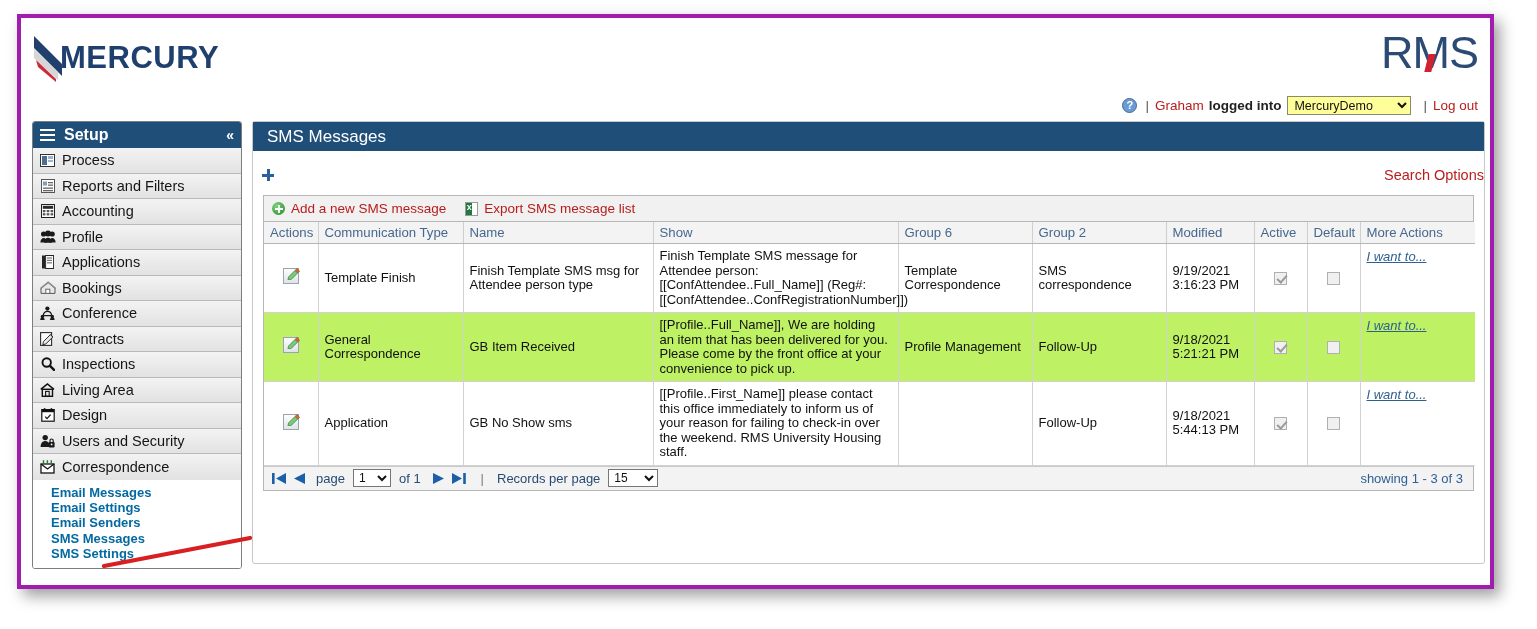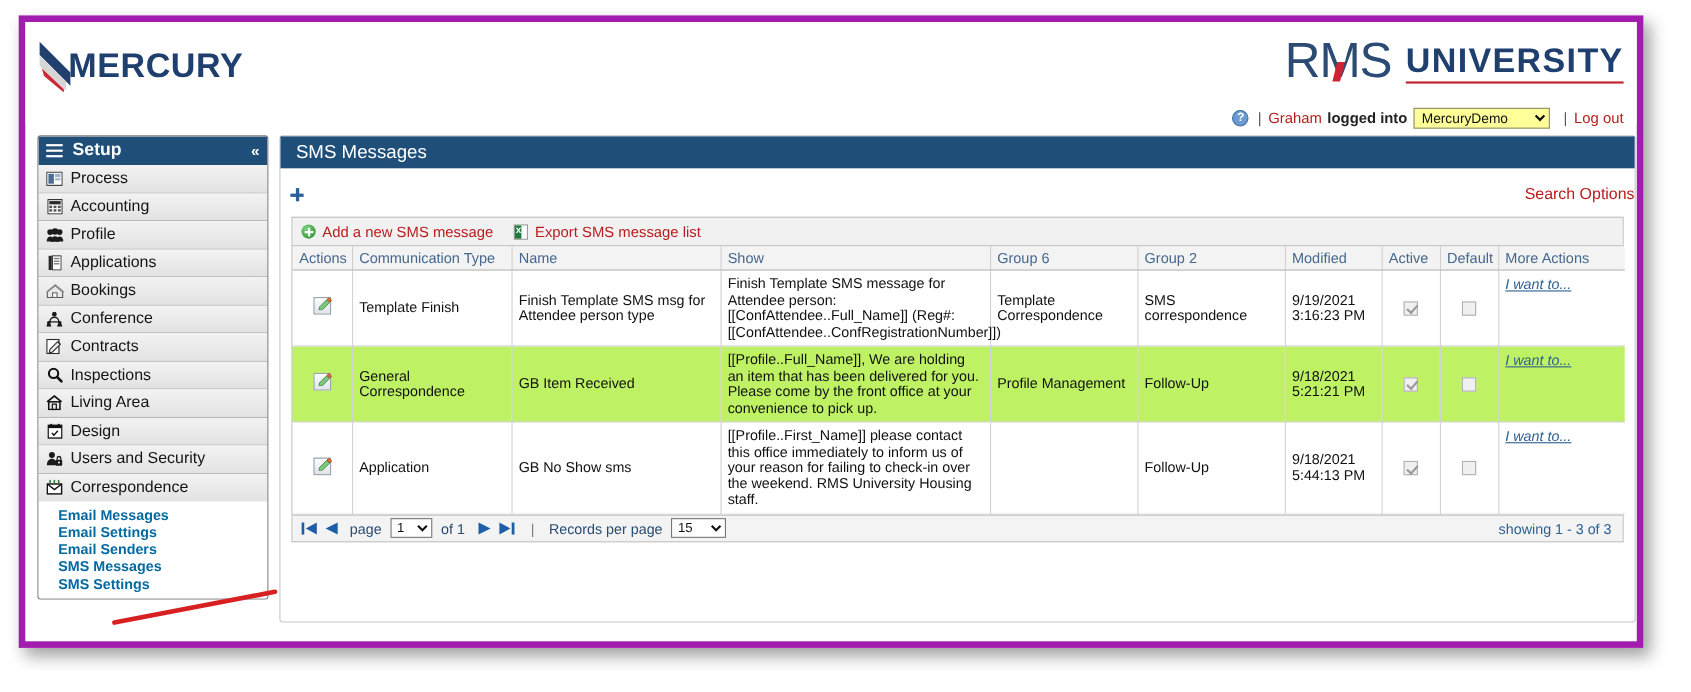--- a/index.html
+++ b/index.html
@@ -15,21 +15,21 @@
     left: 0; top: 0;
     width: 1537px; height: 629px;
     background: #ffffff;
   }
   
   #frame {
     position: absolute;
     left: 17px; top: 14px;
     width: 1477px; height: 575px;
     background: #ffffff;
-    border: 6px solid #a21caf;
+    border: 4px solid #a21caf;
     box-shadow: 6px 7px 14px rgba(0,0,0,0.38);
     overflow: hidden;
   }
 
   
   #banner {
     position: absolute;
     left: 0; top: 0;
     width: 100%; height: 92px;
     background: #ffffff;
@@ -391,24 +391,20 @@
           </svg>
         </span>
         <span class="merc-word">MERCURY</span>
       </div>
 
       <div id="rms-block">
         <span class="rms-mark">
           <span>RMS</span>
           <span class="rms-slash"></span>
         </span>
-        <span class="uni-wrap">
-          <div class="uni-word">UNIVERSITY</div>
-          <div class="uni-rule"></div>
-        </span>
       </div>
 
       <div id="userbar">
         <span class="help-icon">?</span>
         <span class="sep">|</span>
         <a class="lnk">Graham</a>
         <b style="margin-left:5px;">logged into</b>
         <select class="demo-select">
           <option>MercuryDemo</option>
         </select>
@@ -435,20 +431,33 @@
             <svg width="15" height="13" viewBox="0 0 15 13">
                 <rect x="0.5" y="0.5" width="14" height="12" fill="#fff" stroke="#333"></rect>
                 <rect x="2" y="2" width="5" height="9" fill="#4a6c95"></rect>
                 <rect x="8" y="2" width="5" height="3" fill="#9fb4cc"></rect>
                 <rect x="8" y="6" width="5" height="2" fill="#9fb4cc"></rect>
               </svg>
           </span>
           <span>Process</span>
         </div>
 
+        <div class="nav-item">
+          <span class="ico">
+            <svg width="14" height="14" viewBox="0 0 14 14">
+                <rect x="0.5" y="0.5" width="13" height="13" fill="#fff" stroke="#555"></rect>
+                <rect x="2" y="2.5" width="4" height="4" fill="#8d9aa8"></rect>
+                <rect x="7" y="3" width="5" height="1.3" fill="#666"></rect>
+                <rect x="7" y="5.5" width="5" height="1.3" fill="#666"></rect>
+                <rect x="2" y="8.5" width="10" height="1.3" fill="#666"></rect>
+                <rect x="2" y="11" width="10" height="1.3" fill="#666"></rect>
+              </svg>
+          </span>
+          <span>Reports and Filters</span>
+        </div>
 
 
         <div class="nav-item">
           <span class="ico">
             <svg width="14" height="14" viewBox="0 0 14 14">
                 <rect x="0.5" y="0.5" width="13" height="13" fill="#fff" stroke="#222"></rect>
                 <rect x="1.8" y="1.8" width="10.4" height="3" fill="#2b2b2b"></rect>
                 <rect x="1.8" y="6" width="2.6" height="2.2" fill="#555"></rect>
                 <rect x="5.7" y="6" width="2.6" height="2.2" fill="#555"></rect>
                 <rect x="9.6" y="6" width="2.6" height="2.2" fill="#555"></rect>

